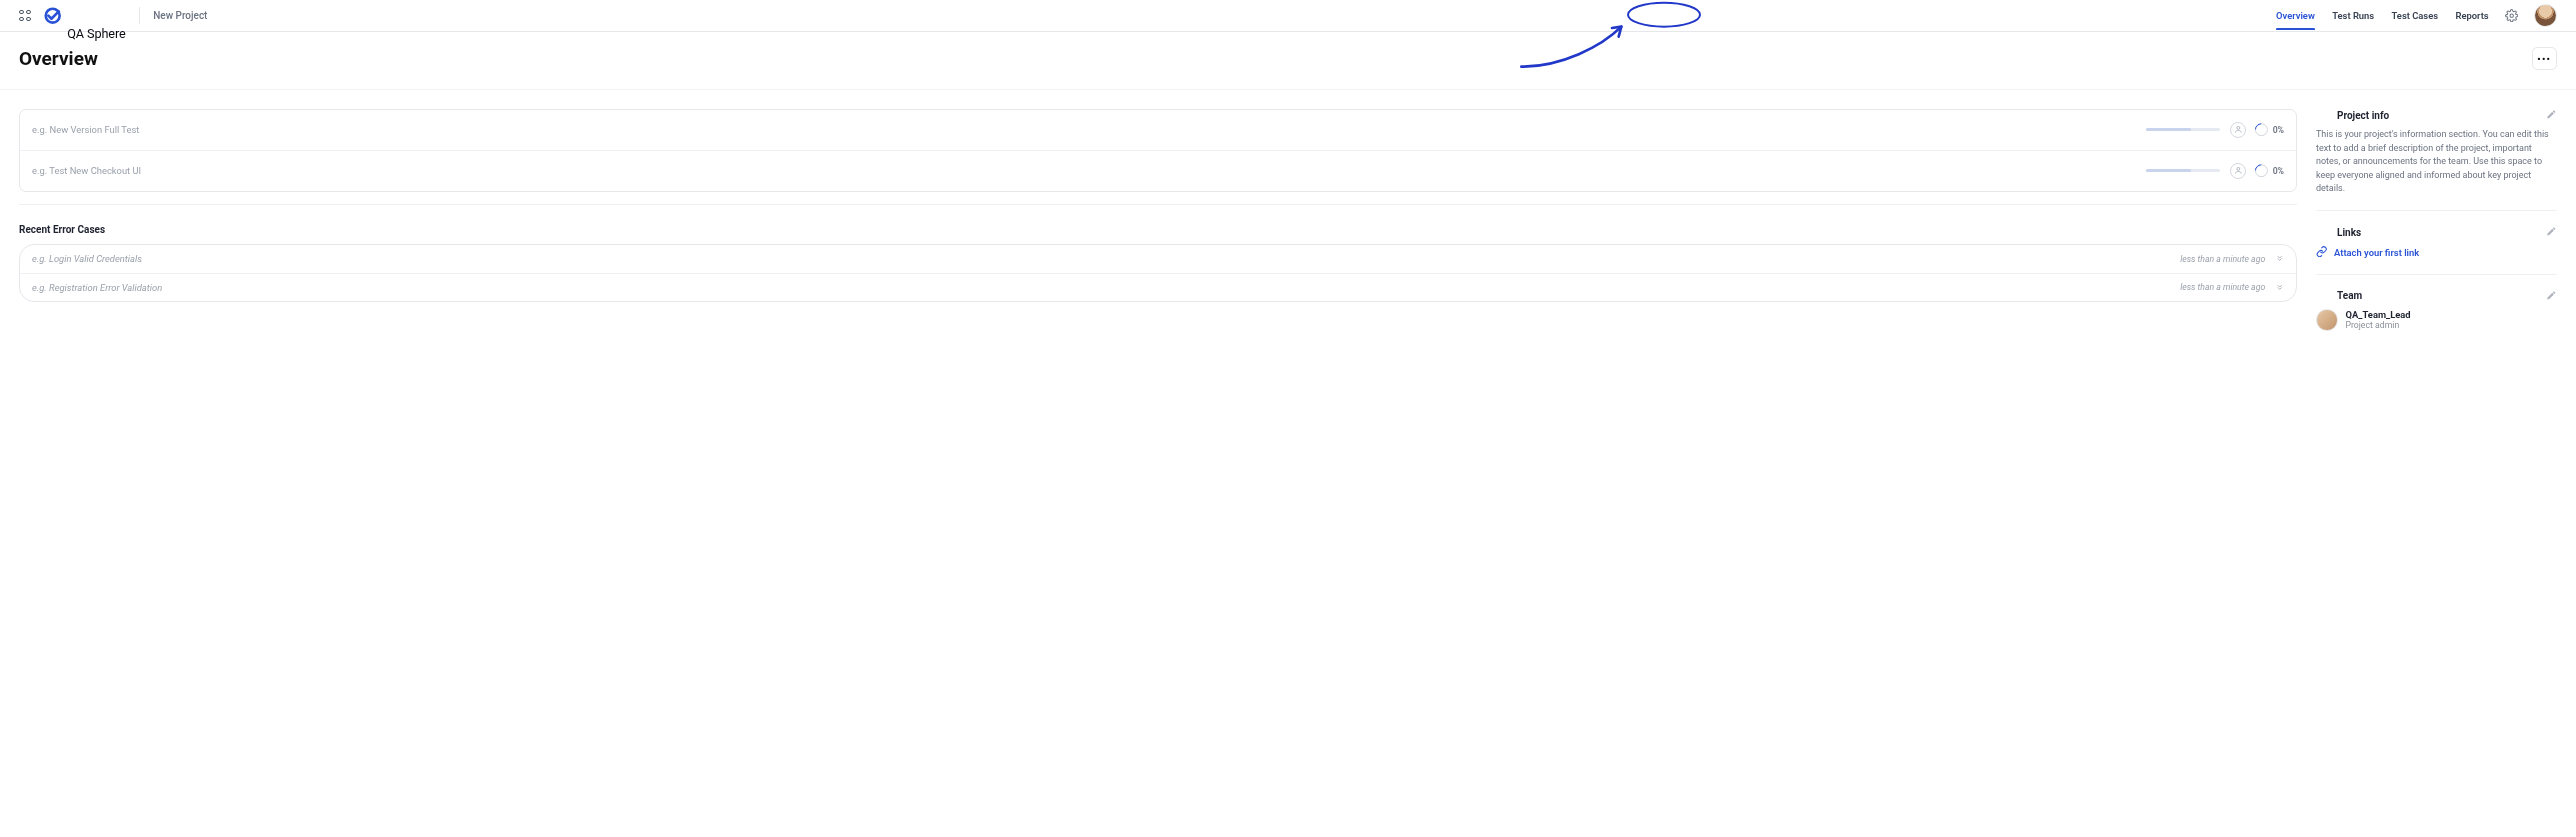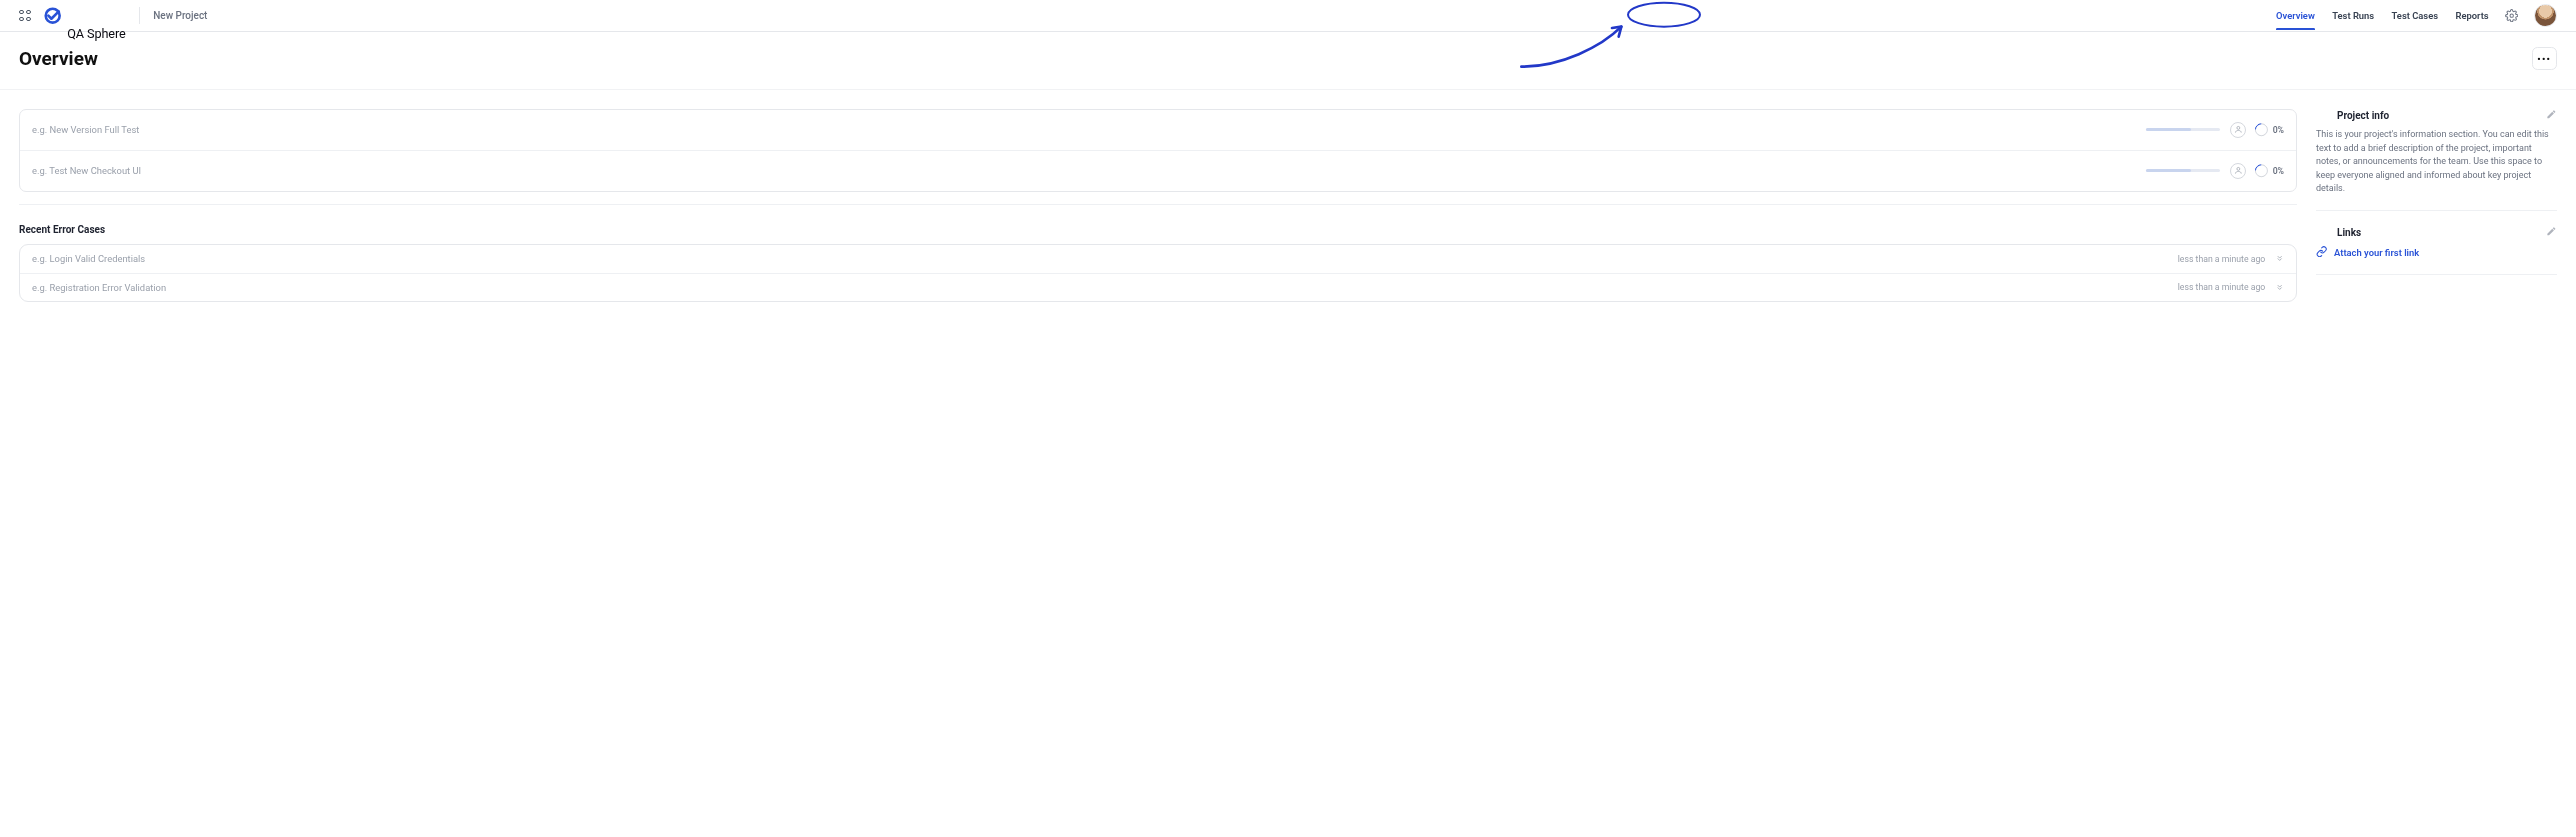--- a/index.html
+++ b/index.html
@@ -185,22 +185,23 @@
       width: 13.4px; height: 13.4px;
       border: 1.3px solid #d5d8de;
       border-top-color: #2952d6;
       border-radius: 50%;
       transform: rotate(-45deg);
     }
     .donut-wrap { display:flex; align-items:center; gap:4px; color:#6b7280; font-size:8.7px; font-weight:600;}
     .hr { border:none; border-top:0.7px solid #eef0f3; margin: 4px 0 19px; }
     .case-list {
       border: 0.7px solid #e5e7eb;
-      border-radius: 9px;
+      border-radius: 15px;
       overflow: hidden;
+      font-style: italic;
     }
     .case-row {
       display: flex;
       align-items: center;
       justify-content: space-between;
       padding: 8px 12px;
       border-bottom: 0.7px solid #eef0f3;
     }
     .case-row:last-child { border-bottom: none; }
     .case-name { color:#9aa0ab; font-size:9.4px; }
@@ -386,20 +387,37 @@
               <path d="M10 13a5 5 0 0 0 7.07 0l3-3a5 5 0 0 0-7.07-7.07l-1 1"></path>
               <path d="M14 11a5 5 0 0 0-7.07 0l-3 3a5 5 0 0 0 7.07 7.07l1-1"></path>
             </svg>
         </span>
         <span>Attach your first link</span>
       </div>
     </div>
 
     <hr class="side-hr">
 
+    <div class="side-section">
+      <div class="side-header">
+        <span class="side-title">Team</span>
+        <span class="edit-icon">
+          <svg width="10.7" height="10.7" viewBox="0 0 24 24" fill="currentColor">
+              <path d="M3 17.25V21h3.75L17.81 9.94l-3.75-3.75L3 17.25zM20.71 7.04a1 1 0 0 0 0-1.41l-2.34-2.34a1 1 0 0 0-1.41 0l-1.83 1.83 3.75 3.75 1.83-1.83z"></path>
+            </svg>
+        </span>
+      </div>
+      <div class="team-member">
+        <div class="member-avatar"></div>
+        <div>
+          <div class="member-name">QA_Team_Lead</div>
+          <div class="member-role">Project admin</div>
+        </div>
+      </div>
+    </div>
   </div>
 </div>
 
 <svg class="annotation" width="1046" height="80" viewBox="0 0 1560 120" style="overflow:visible;">
   <ellipse cx="1344" cy="22" rx="54" ry="18" fill="none" stroke="#2238c8" stroke-width="3"></ellipse>
   <path d="M1130 100 C 1190 100, 1250 70, 1280 40" fill="none" stroke="#2238c8" stroke-width="4" stroke-linecap="round"></path>
   <path d="M1280 40 L1266 42 M1280 40 L1276 55" fill="none" stroke="#2238c8" stroke-width="4" stroke-linecap="round"></path>
 </svg>
 
 

